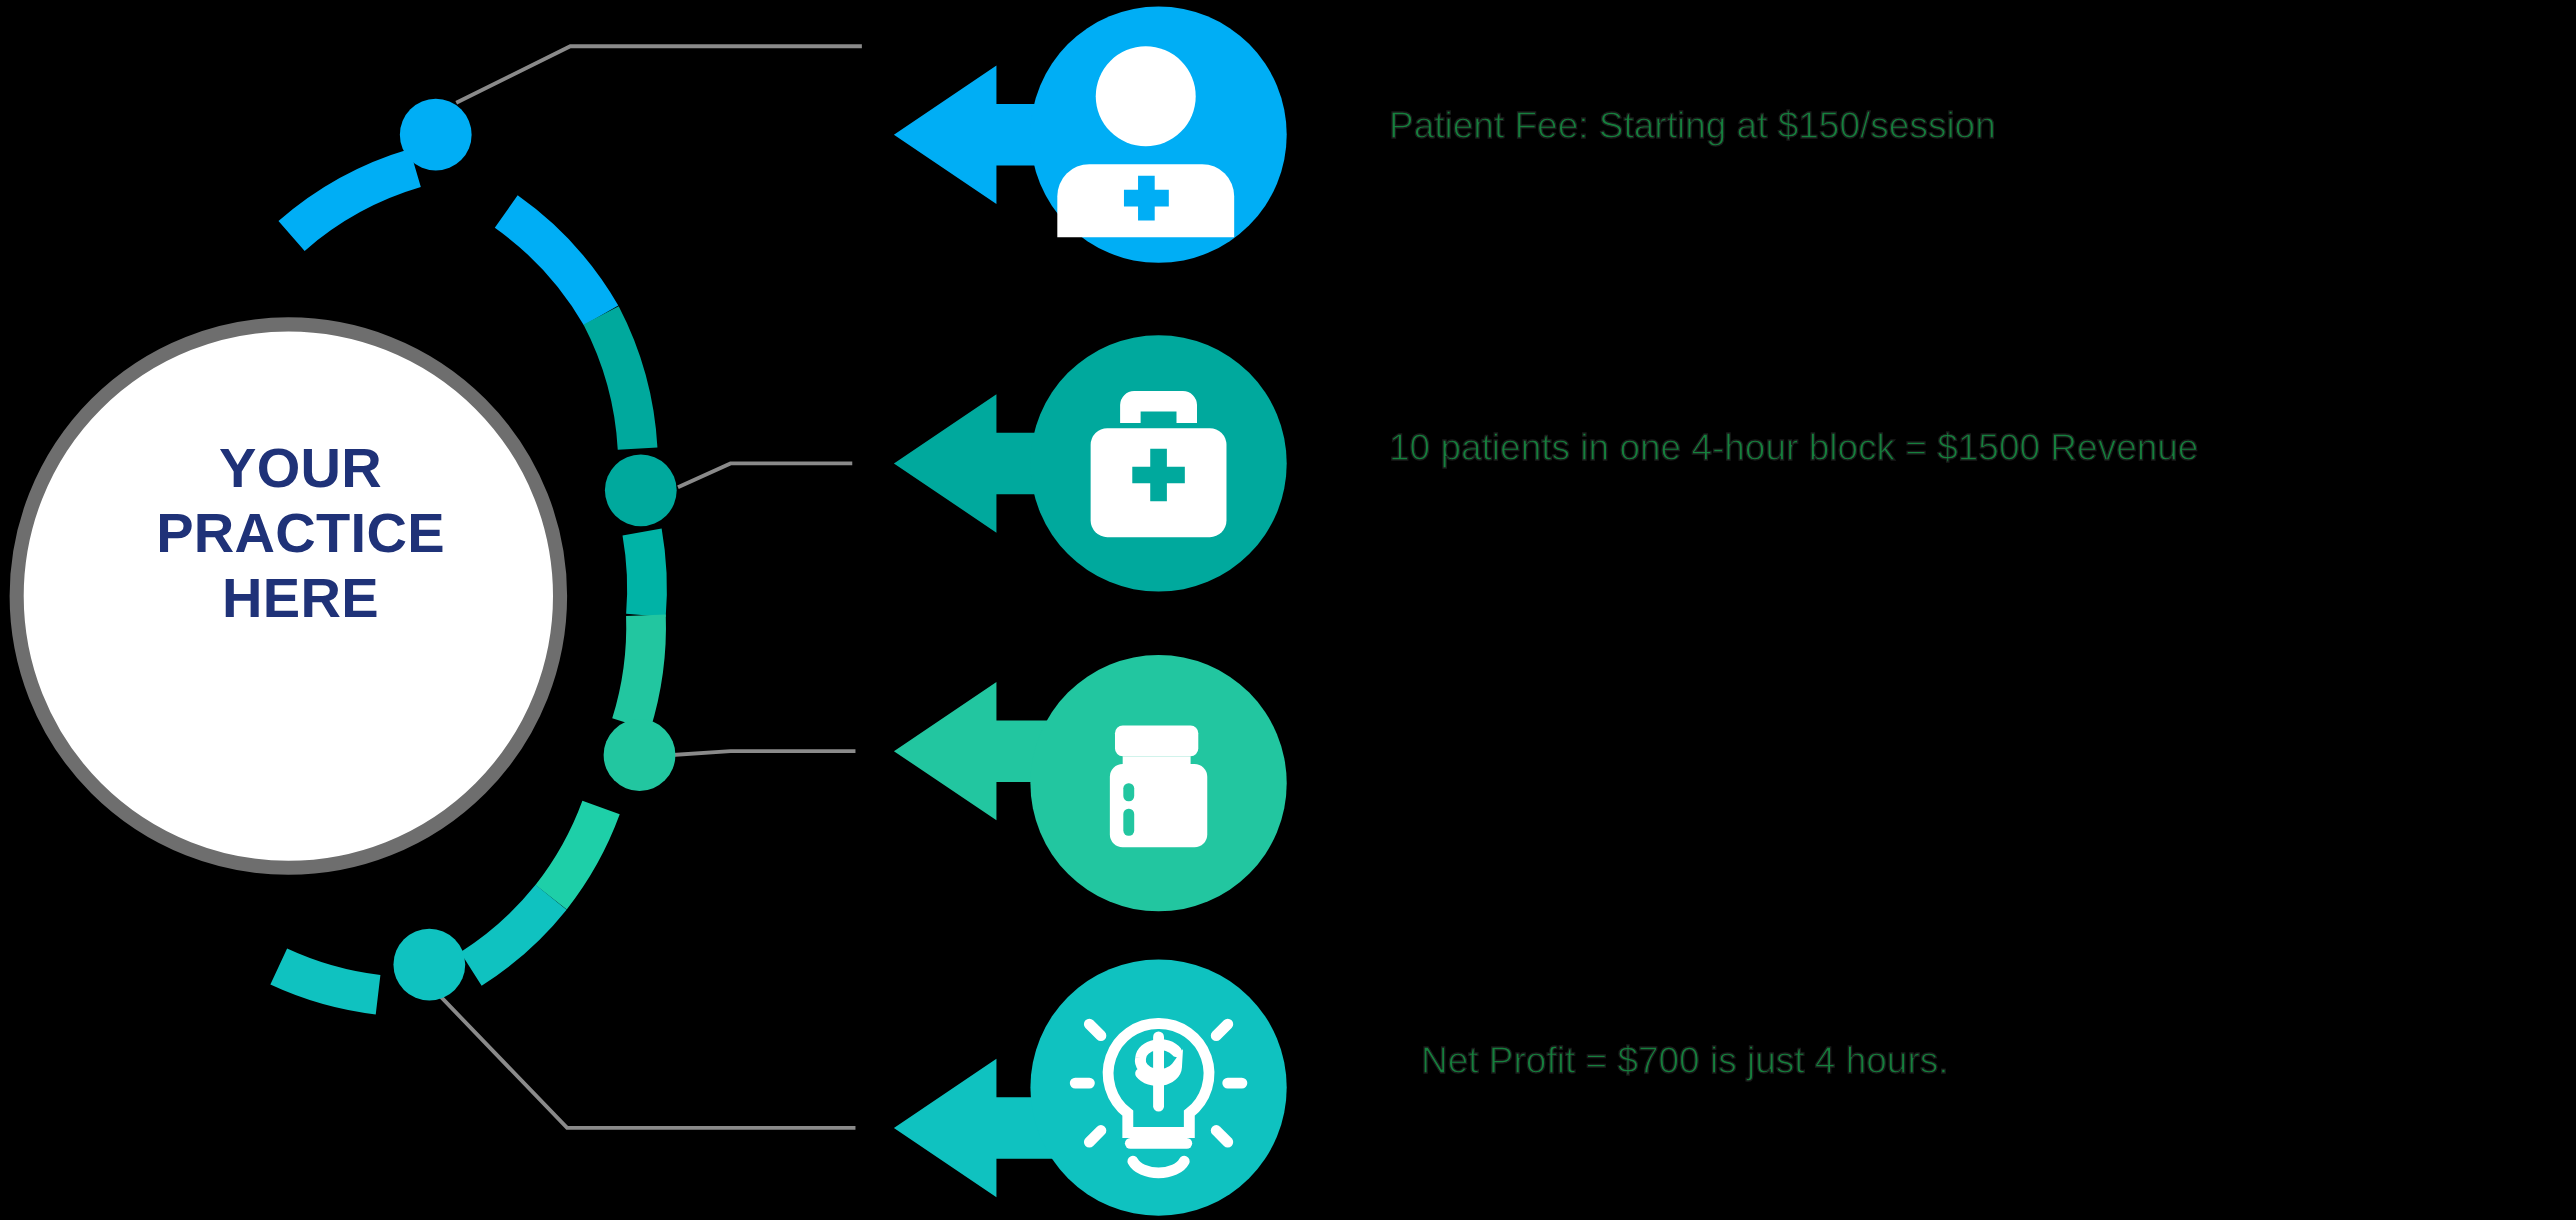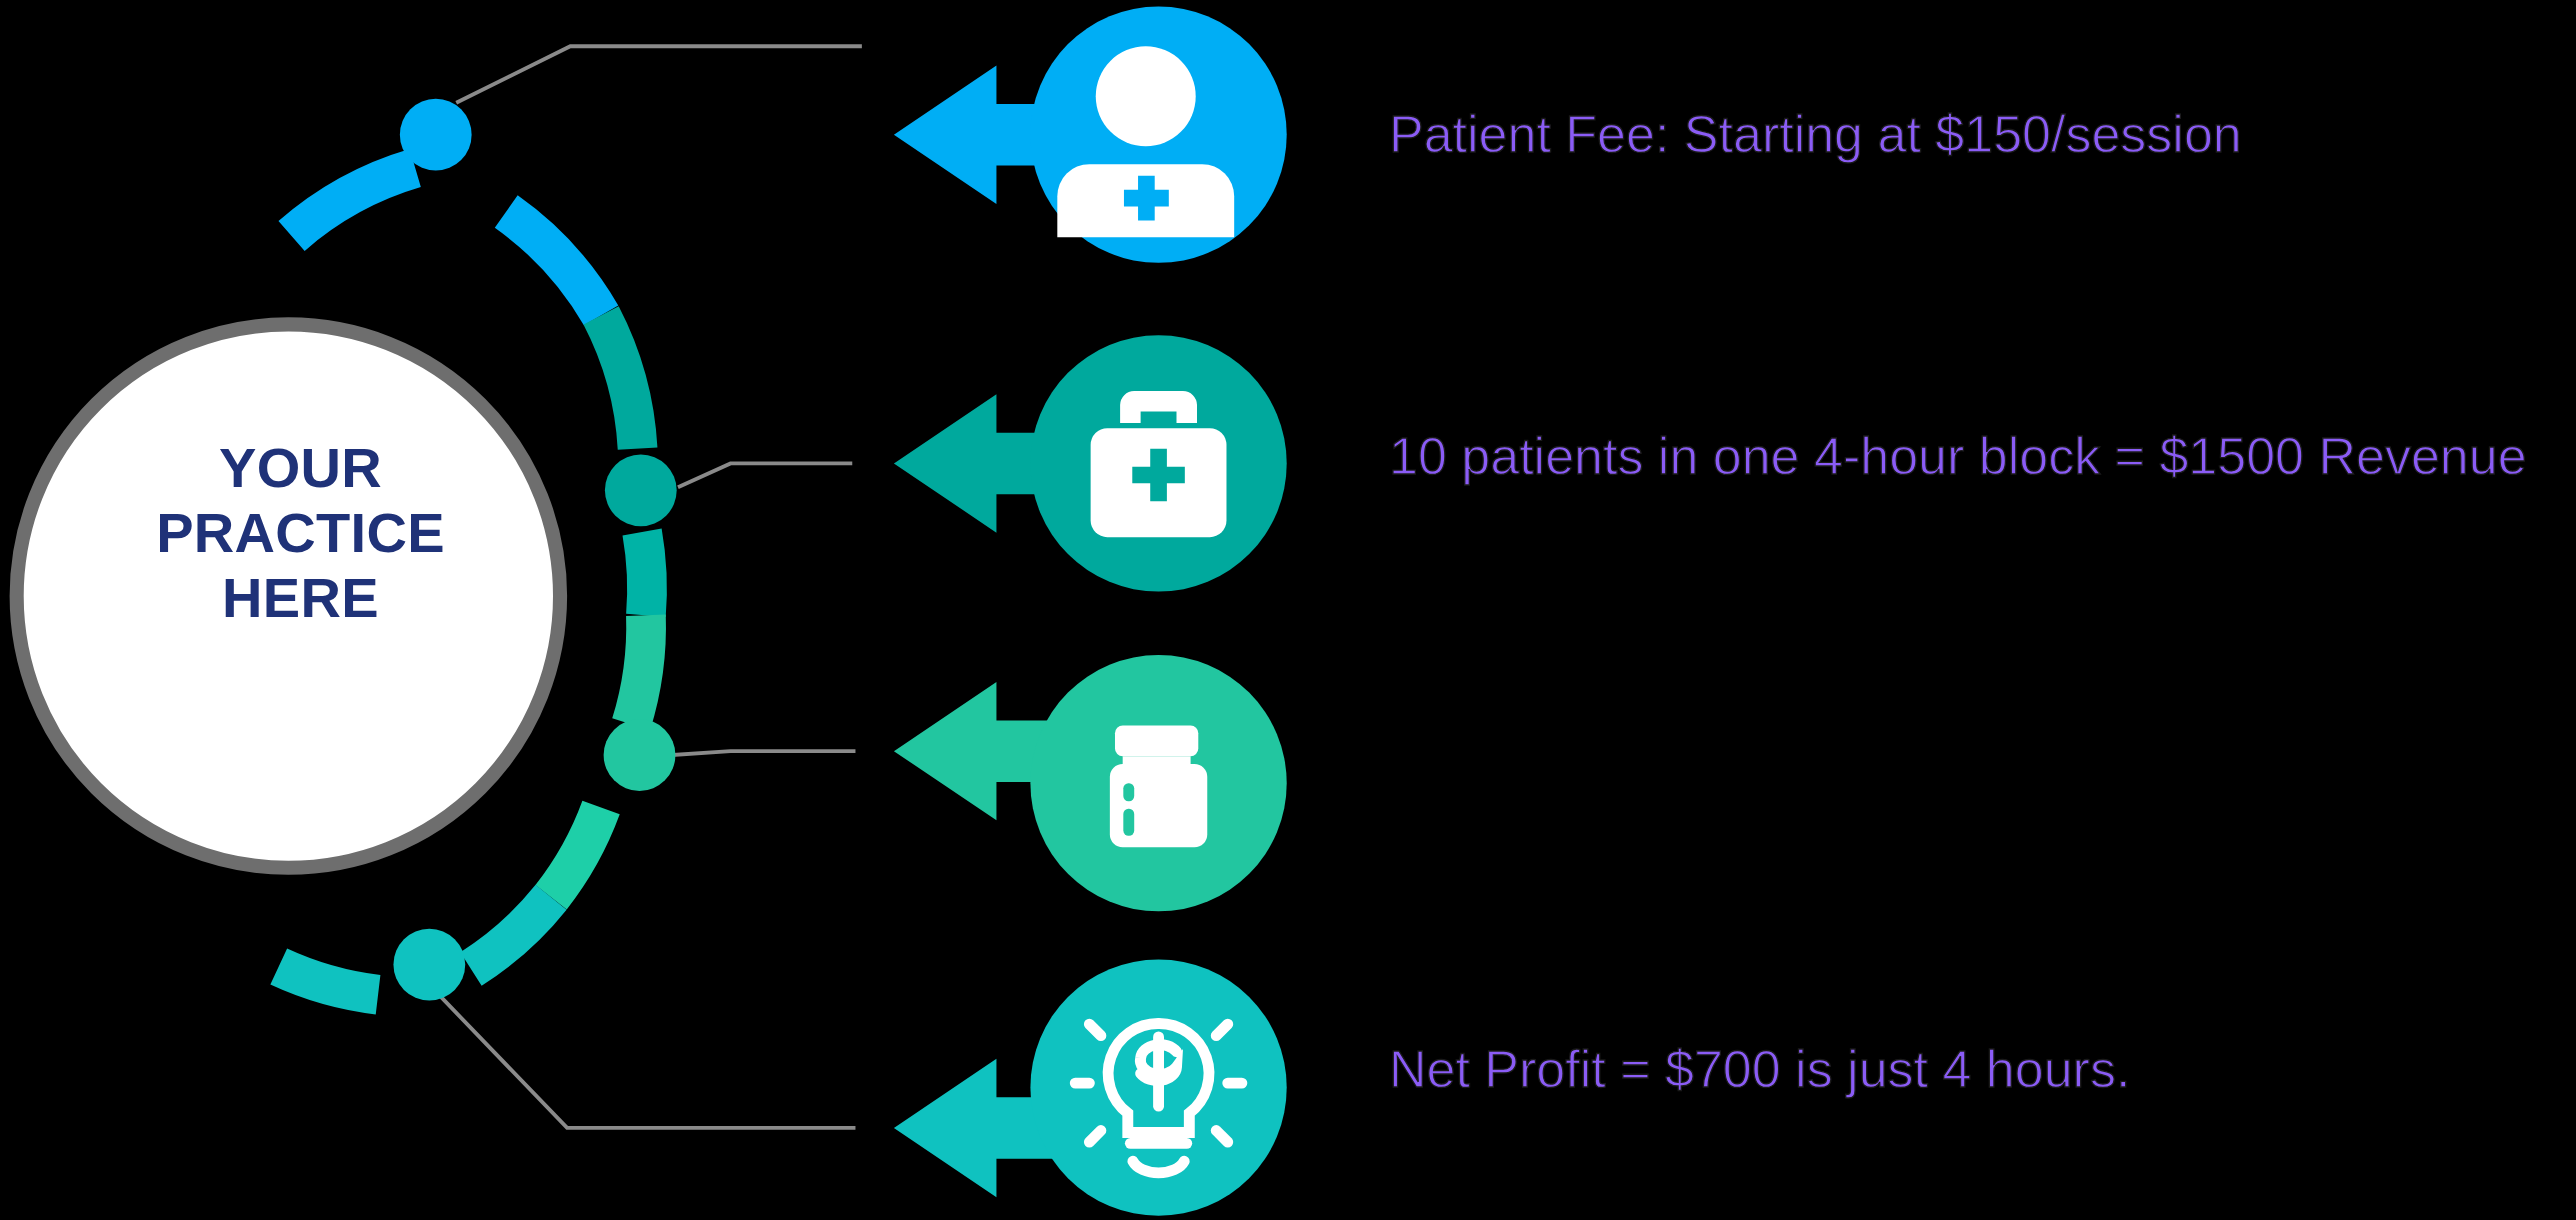--- a/index.html
+++ b/index.html
@@ -20,31 +20,31 @@
     font-size:56px;
     line-height:1.16;
     letter-spacing:0.3px;
     pointer-events:none;
     white-space:pre-line;
   }
 
   .desc{
     position:absolute;
     left:1389px;
-    color:#8b5cf6;
+    color:#15803d;
     -webkit-text-stroke:1.3px #1a1a1a;
-    font-size:52px;
+    font-size:37px;
     font-weight:400;
     line-height:1.1;
     white-space:nowrap;
   }
   .desc-0{top:106px;}
   .desc-1{top:428px;}
   .desc-2{top:731px;}
-  .desc-3{top:1041px;}
+  .desc-3{top:1041px;margin-left:32px;}
 </style>
 </head>
 <body>
 
 <div id="stage">
 
   <svg viewBox="0 0 4020 1905" xmlns="http://www.w3.org/2000/svg">
     <defs>
 
       <g id="arrowshape">

